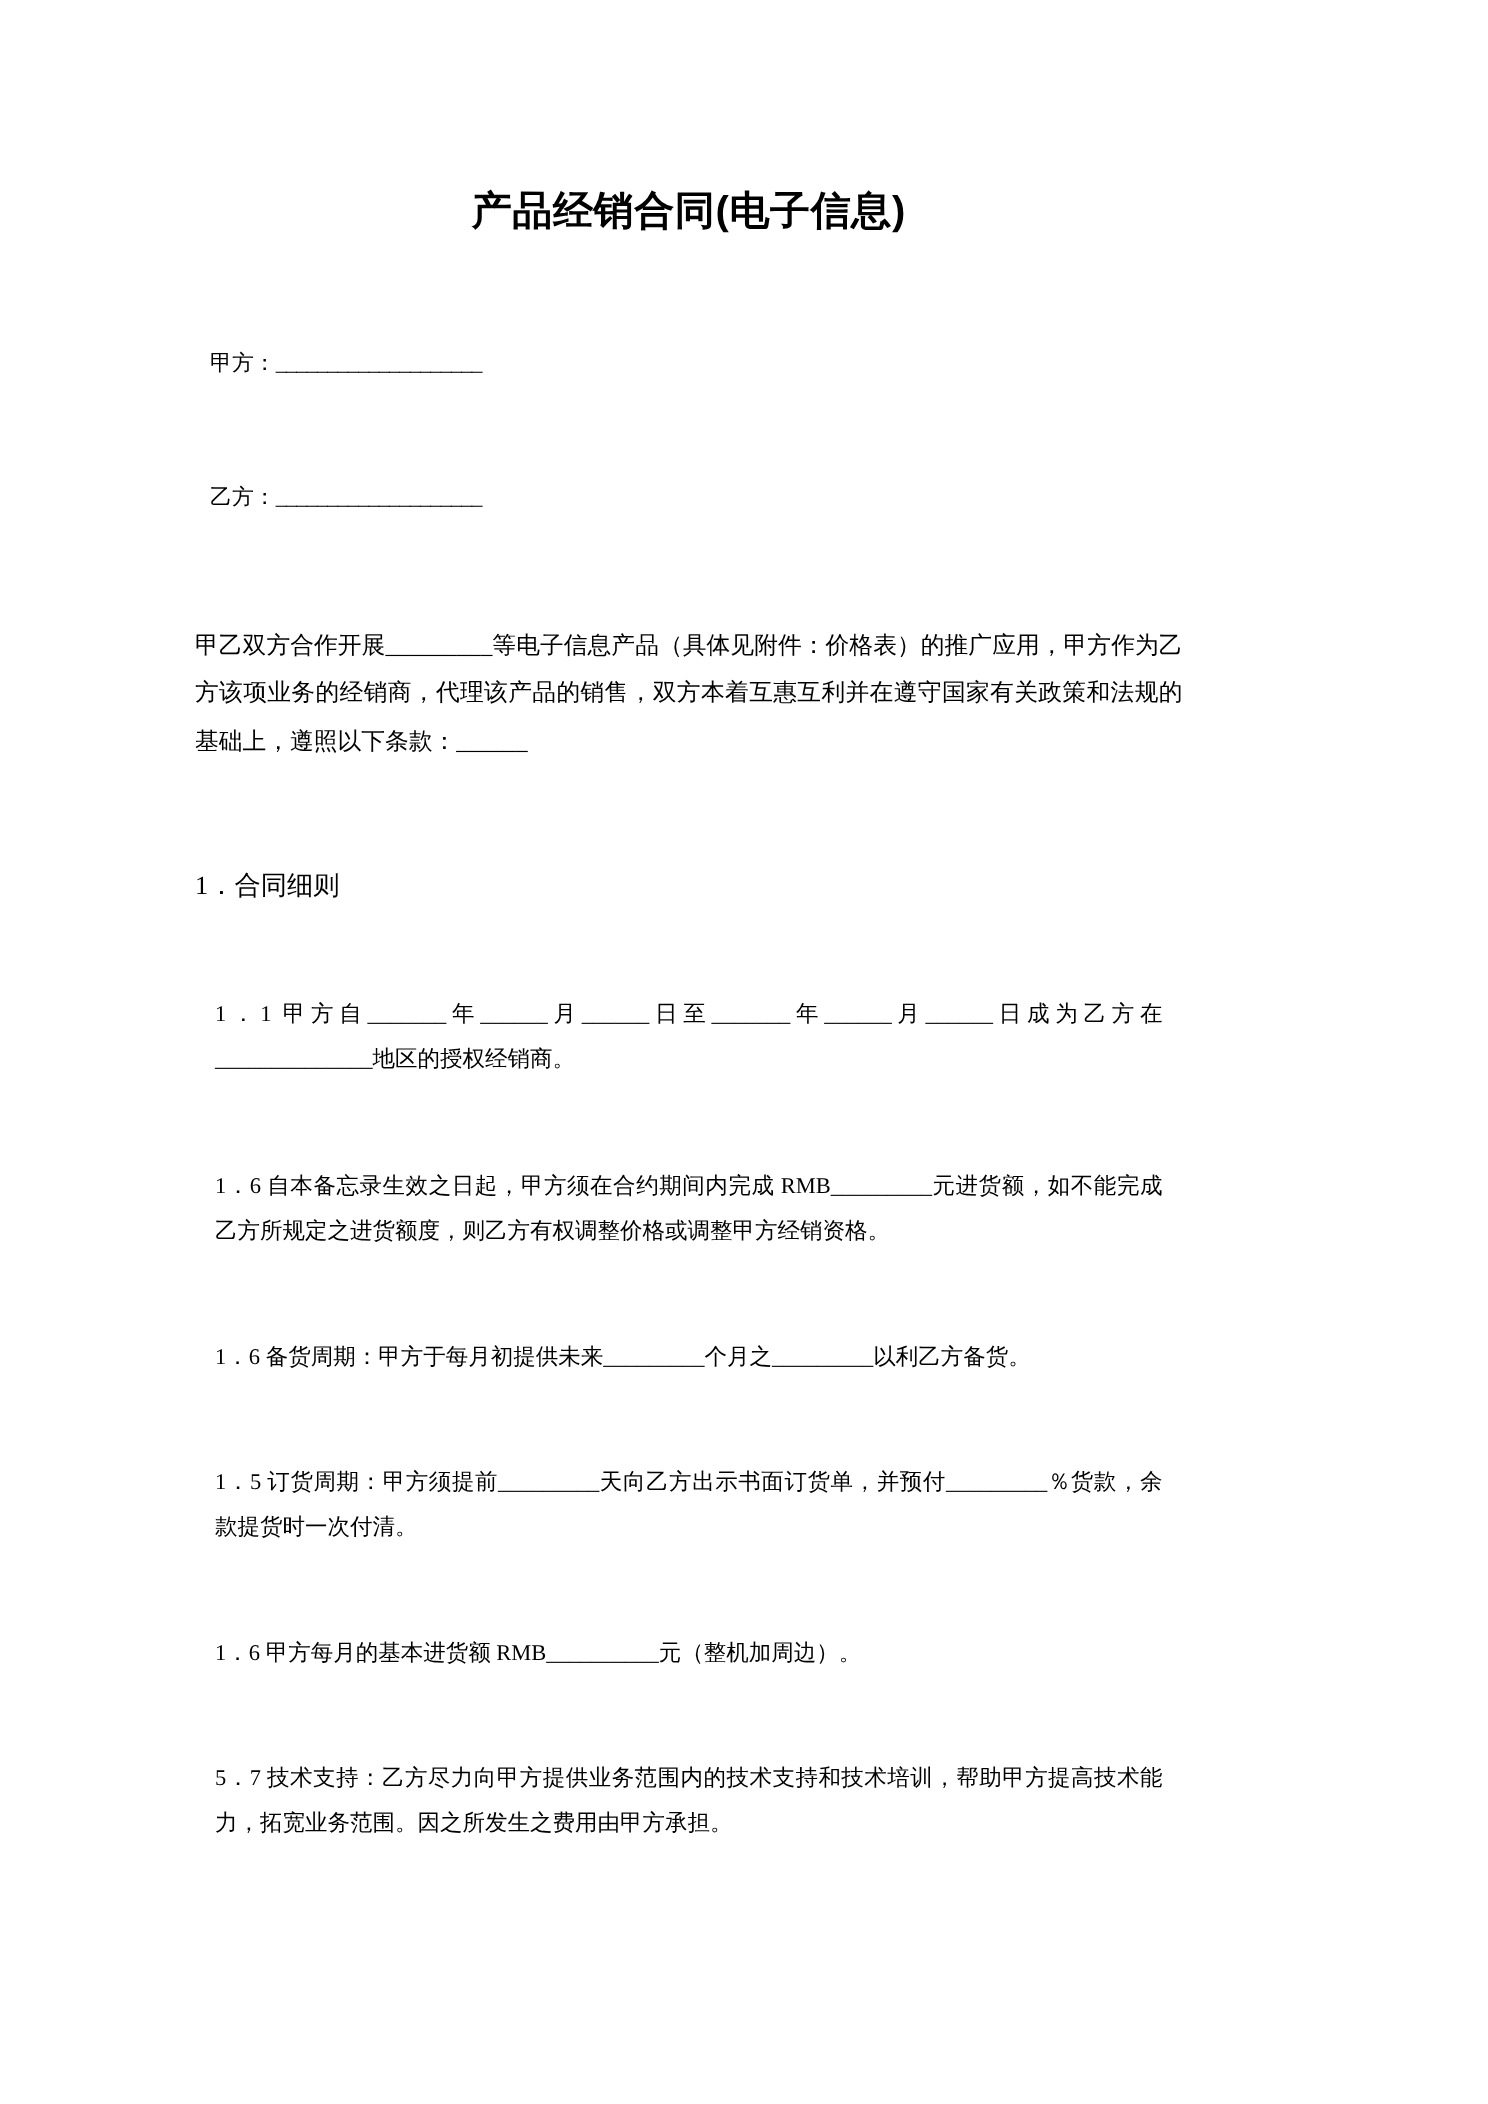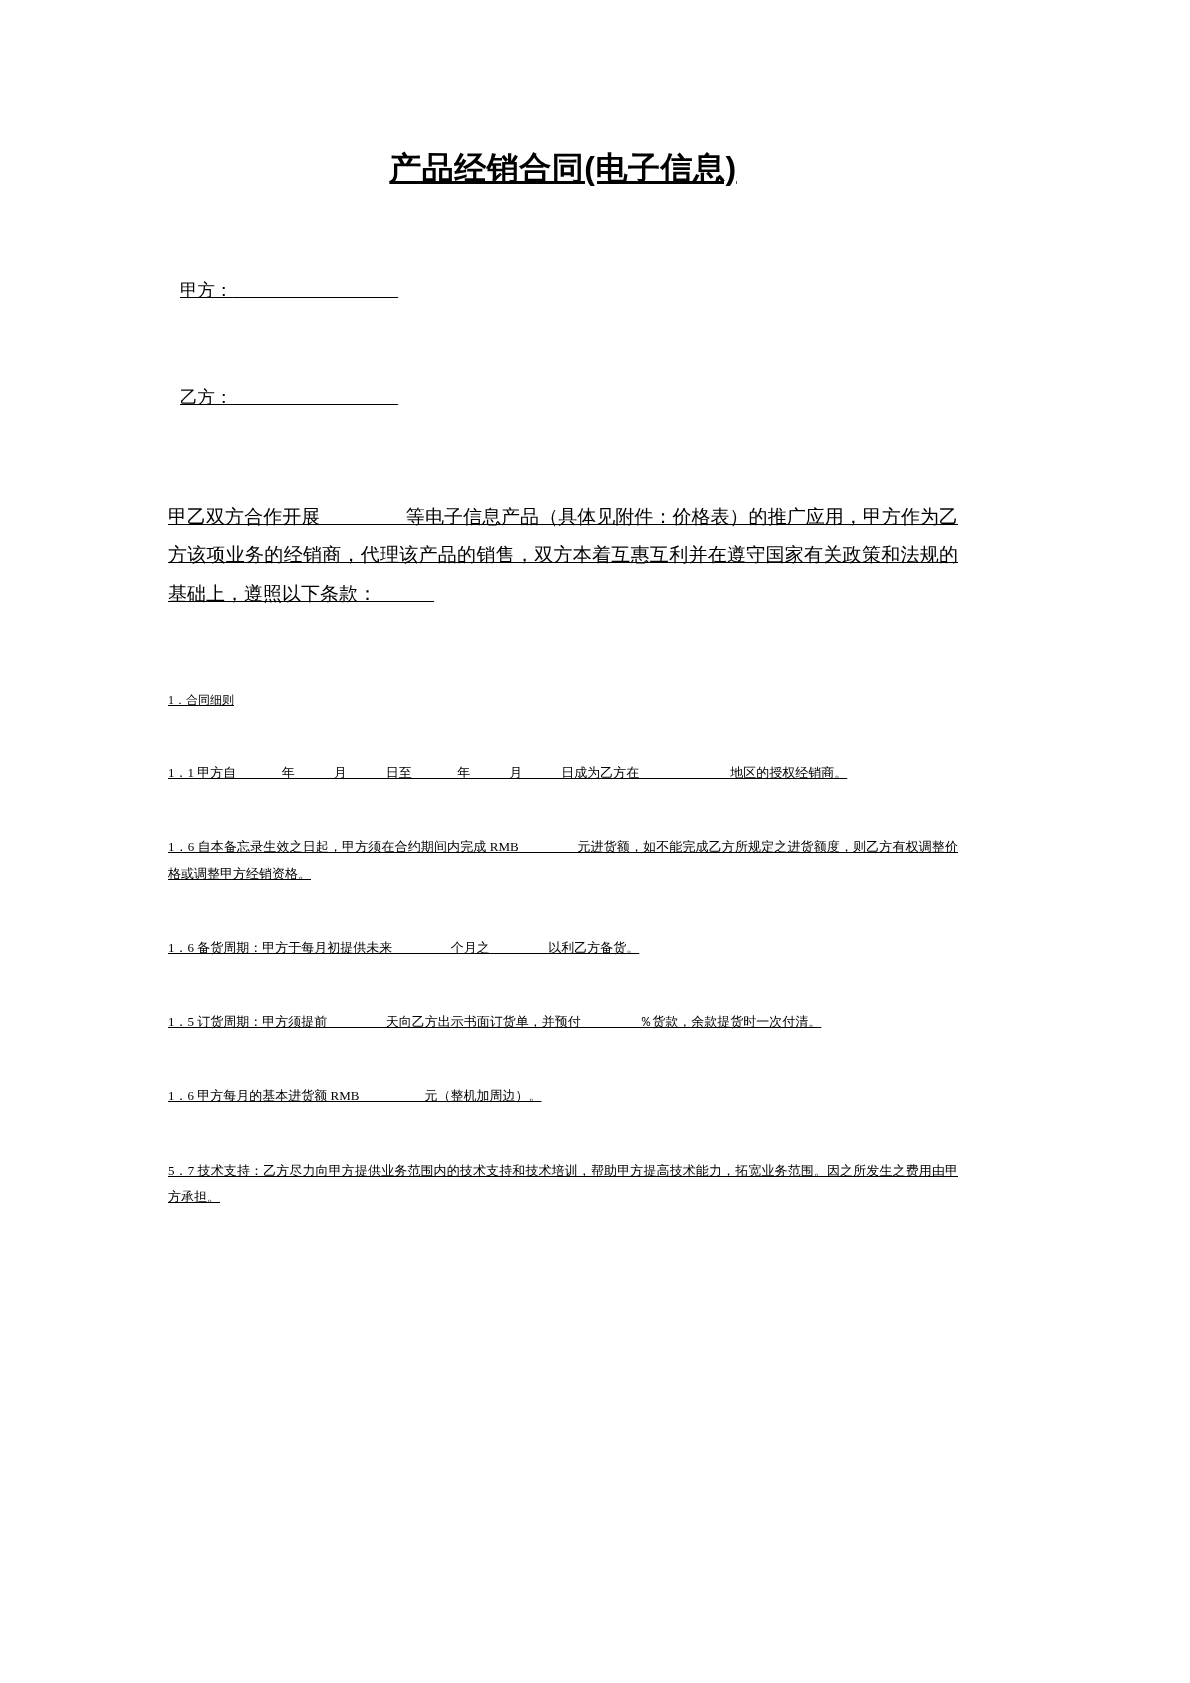--- a/index.html
+++ b/index.html
@@ -15,24 +15,23 @@
     position: relative;
     width: 1190px;
     height: 1683px;
     background: #ffffff;
     margin: 0 auto;
     overflow: hidden;
     box-sizing: border-box;
   }
   .content {
     position: absolute;
-    left: 168px;
+    left: 156px;
     top: 0;
     width: 790px;
-    text-decoration: underline;
   }
   .doc-title {
     text-align: center;
     font-weight: bold;
     font-size: 32px;
     line-height: 1.3;
     margin: 0;
     padding-top: 148px;
     letter-spacing: 0.5px;
     font-family: "Liberation Sans", "DejaVu Sans", sans-serif;
@@ -50,29 +49,29 @@
   }
   .para {
     font-size: 19px;
     line-height: 2.02;
     margin: 0;
     text-align: justify;
     text-justify: inter-ideograph;
   }
   .intro { padding-top: 72px; }
   .section-head {
-    font-size: 12px;
+    font-size: 21px;
     line-height: 1.9;
     margin: 0;
     padding-top: 76px;
   }
   .clause {
-    font-size: 13px;
+    font-size: 18px;
     line-height: 2.02;
-    margin: 0;
+    margin: 16px;
     padding-top: 48px;
     text-align: justify;
     text-justify: inter-ideograph;
   }
 </style>
 </head>
 <body>
 
 <div class="page">
   <div class="content">

